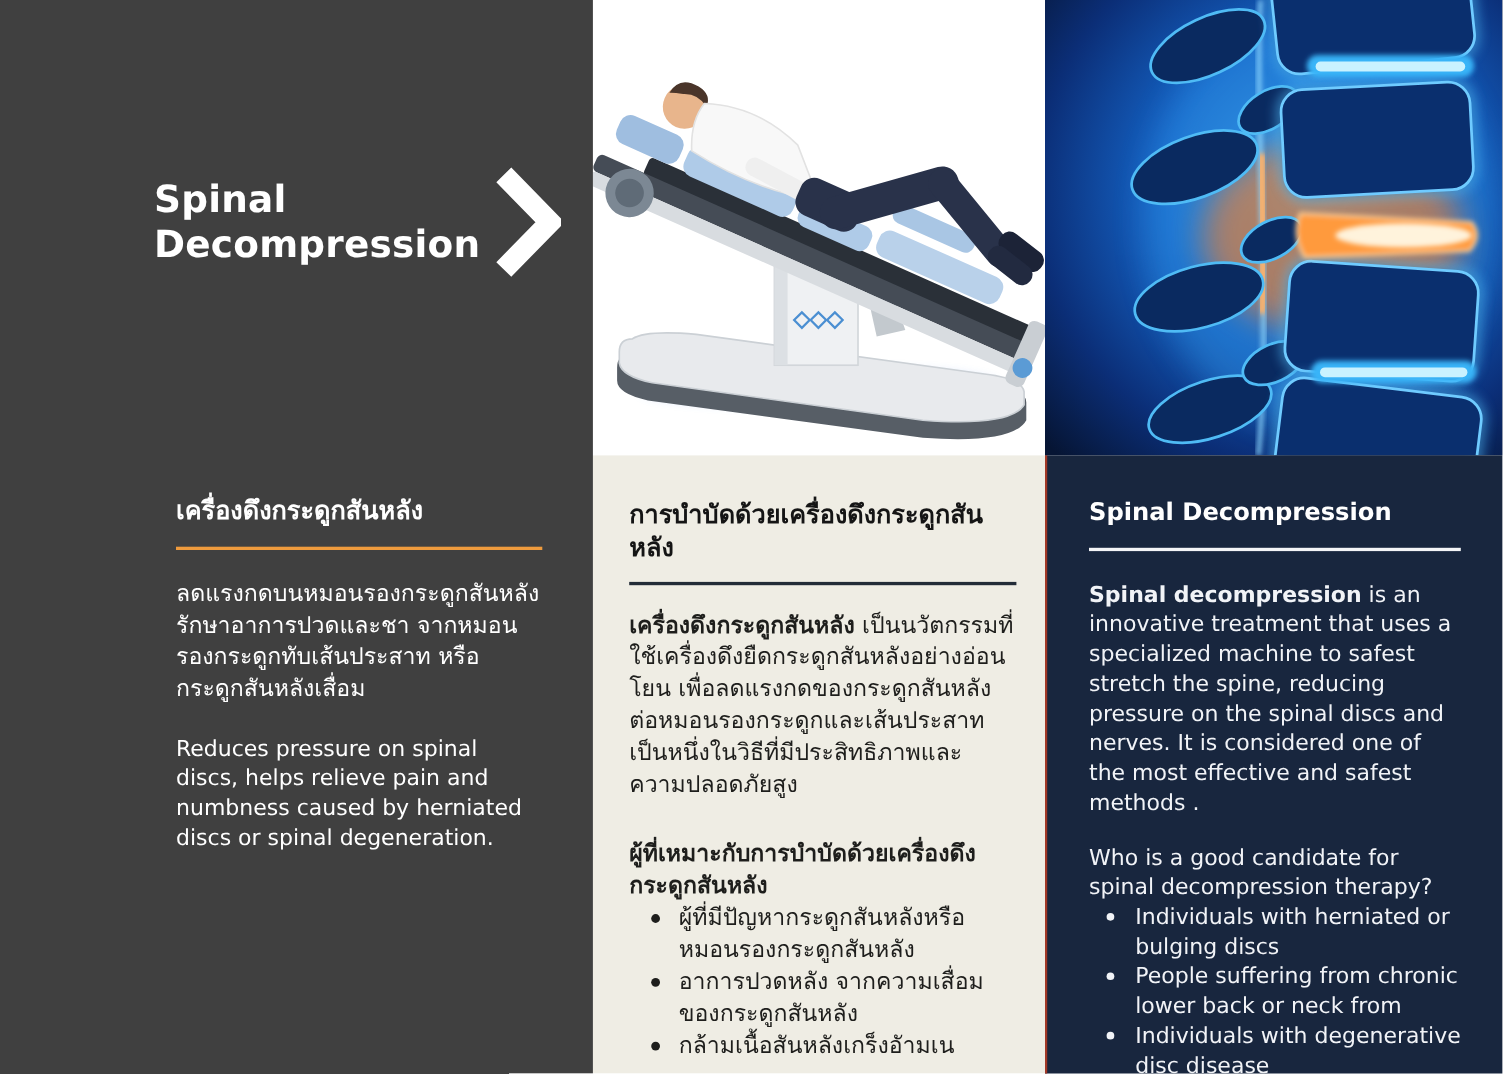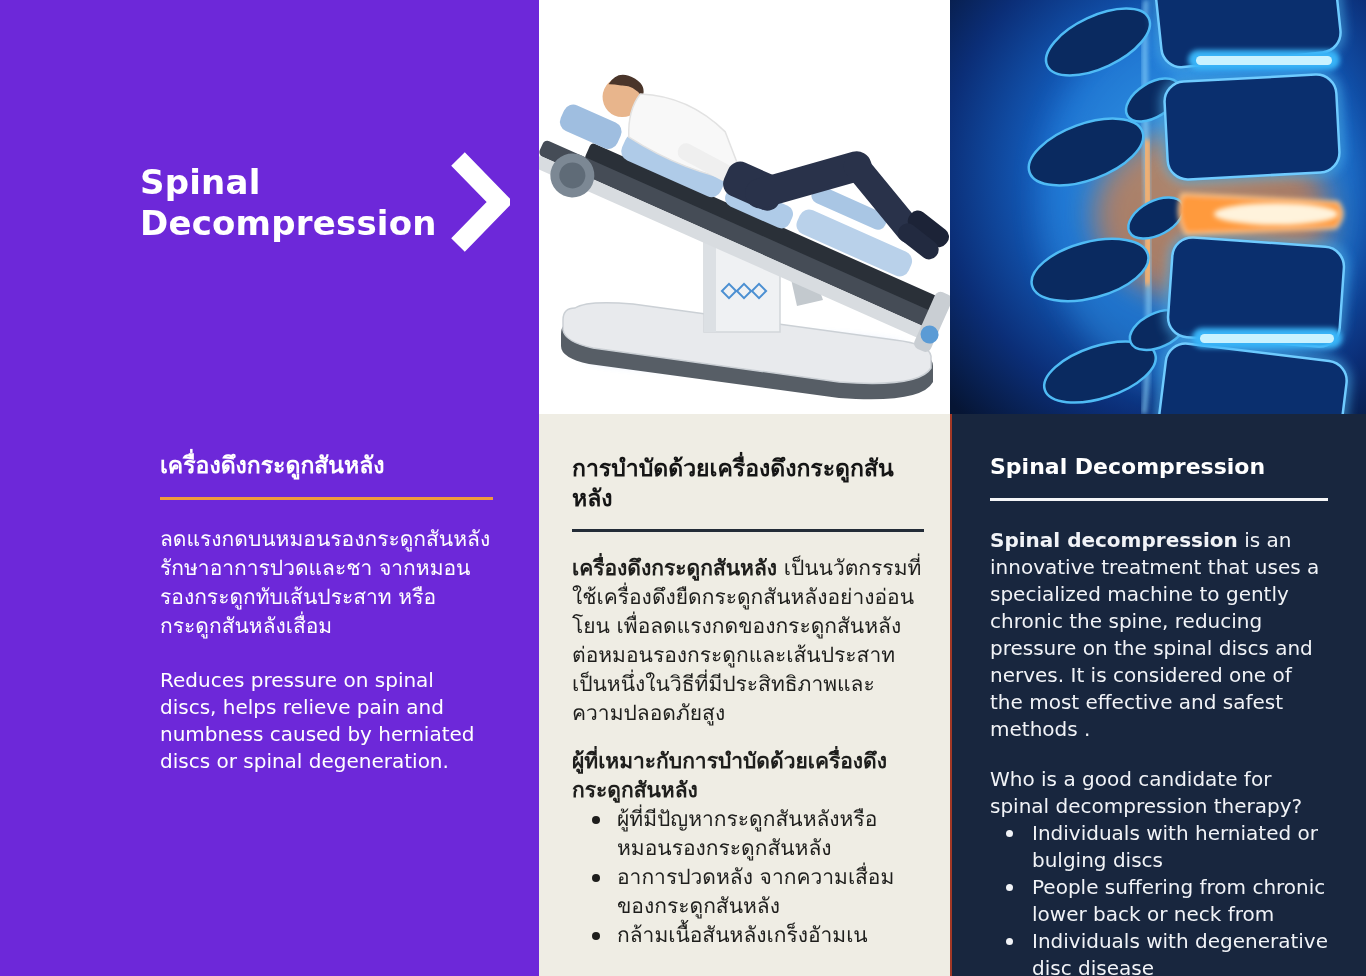--- a/index.html
+++ b/index.html
@@ -2,39 +2,39 @@
 <html><head>
 <meta charset="utf-8">
 <style>
   * { margin:0; padding:0; box-sizing:border-box; }
   html,body { width:1366px; height:976px; background:#ffffff; }
   .poster {
     position:relative; width:1366px; height:976px; display:flex; overflow:hidden;
     font-family:"DejaVu Sans","Liberation Sans",sans-serif;
   }
   
-  .col-left { position:relative; flex:none; width:539px; height:976px; background:#6d28d9; }
+  .col-left { position:relative; flex:none; width:539px; height:976px; background:#404040; }
   .hero-title { position:absolute; top:162px; left:140px; color:#ffffff; font-size:34px; line-height:41px; font-weight:700; letter-spacing:.2px; }
   .hero-chevron { position:absolute; top:150px; left:448px; width:62px; height:104px; }
   .left-content { position:absolute; top:450px; left:160px; width:333px; color:#ffffff; }
   .panel-heading { font-size:23px; line-height:30px; font-weight:700; }
   .divider { height:3px; border:none; }
   .divider-left { background:#EF9B3D; margin:17px 0 25px 0; }
   .left-body-th { font-size:21px; line-height:29px; }
   .left-body-en { font-size:20px; line-height:27px; margin-top:26px; }
 
   
   .col-mid { flex:none; width:411px; height:976px; display:flex; flex-direction:column; }
   .mid-photo { flex:none; height:414px; background:#ffffff; overflow:hidden; }
   .mid-photo svg { display:block; width:411px; height:414px; }
   .mid-content { flex:1; background:#EFEDE4; color:#1E1E1C; padding:39px 26px 0 33px; }
   .mid-content .panel-heading { color:#151515; }
   .divider-mid { background:#232C37; margin:16px 0 22px 0; }
   .mid-body { font-size:21px; line-height:29px; }
-  .mid-sub { font-size:21px; line-height:29px; font-weight:700; margin-top:19px; }
+  .mid-sub { font-size:21px; line-height:29px; font-weight:700; margin-top:34px; }
   .bullets { list-style:none; font-size:21px; line-height:29px; }
   .bullets li { position:relative; padding-left:45px; }
   .bullets li::before { content:""; position:absolute; left:20px; top:11px; width:8px; height:8px; border-radius:50%; background:currentColor; }
 
   
   .col-right { flex:none; width:416px; height:976px; display:flex; flex-direction:column; }
   .right-photo { flex:none; height:414px; overflow:hidden; background:#0A1C42; }
   .right-photo svg { display:block; width:416px; height:414px; }
   .right-content { flex:1; background:#18263E; color:#F1F3F7; padding:39px 38px 0 38px; border-left:2px solid #A23826; }
   .right-content .panel-heading { color:#ffffff; font-size:22px; line-height:28px; }
@@ -195,21 +195,21 @@
           <rect x="250" y="334" width="134" height="9" rx="4.5" fill="#C9F2FF"></rect>
         </g>
 
         <path d="M232 194 L388 202 Q398 215 386 228 L236 234 Q224 214 232 194 Z" fill="#FF9A3C" stroke="#FFD9A0" stroke-width="2" filter="url(#blur2)"></path>
         <ellipse cx="326" cy="214" rx="62" ry="11" fill="#FFF3DC" filter="url(#blur2)"></ellipse>
       </svg>
     </div>
     <div class="right-content">
       <h2 class="panel-heading">Spinal Decompression</h2>
       <hr class="divider divider-right">
-      <p class="right-body"><strong>Spinal decompression</strong><span> is an innovative treatment that uses a specialized machine to gently chronic the spine, reducing pressure on the spinal discs and nerves. It is considered one of the most effective and safest methods .</span></p>
+      <p class="right-body"><strong>Spinal decompression</strong><span> is an innovative treatment that uses a specialized machine to safest stretch the spine, reducing pressure on the spinal discs and nerves. It is considered one of the most effective and safest methods .</span></p>
       <p class="right-sub">Who is a good candidate for spinal decompression therapy?</p>
       <ul class="bullets-en">
         <li><span>Individuals with herniated or bulging discs</span></li>
         <li><span>People suffering from chronic lower back or neck from</span></li>
         <li><span>Individuals with degenerative disc disease</span></li>
       </ul>
     </div>
   </section>
 
 </div>

